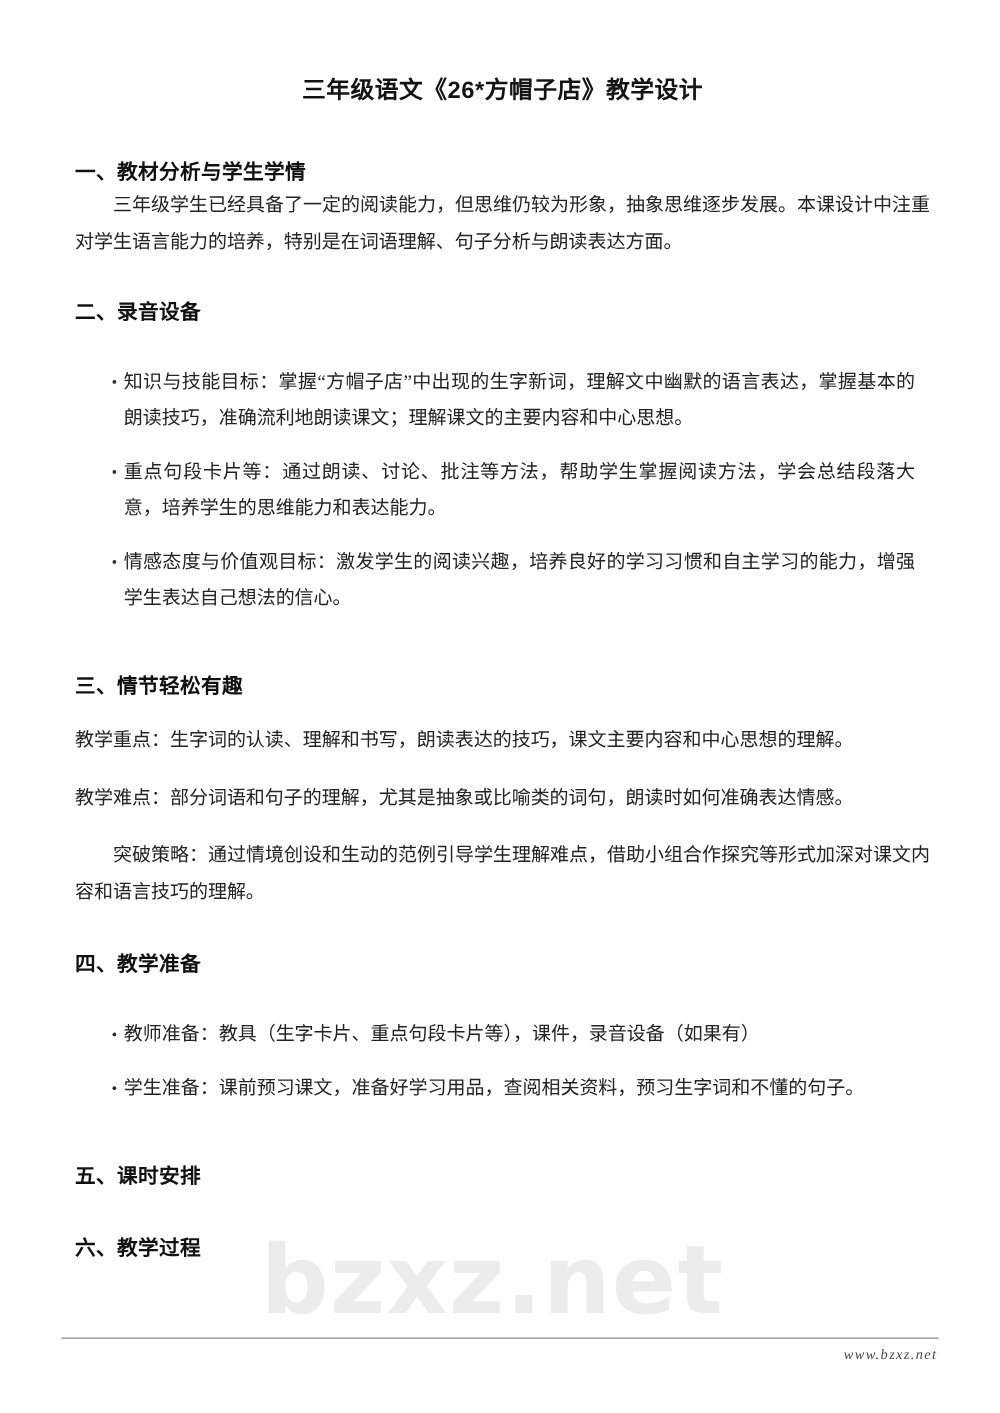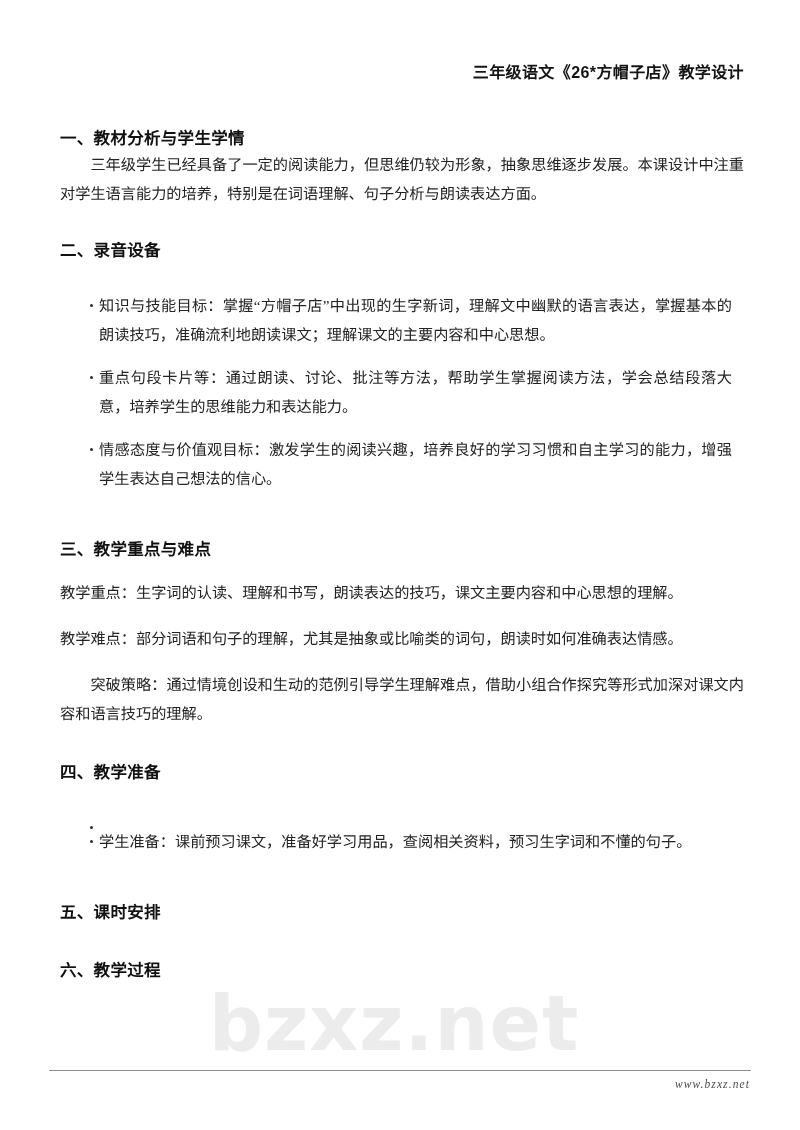--- a/index.html
+++ b/index.html
@@ -50,24 +50,24 @@
     position: absolute;
     left: 60px;
     top: 0;
     width: 684px;
     z-index: 2;
   }
 
   .doc-title {
     margin: 0;
     padding-top: 58px;
-    text-align: right;
+    text-align: center;
     font-family: "Liberation Sans", "DejaVu Sans", sans-serif;
     font-weight: 700;
-    font-size: 16px;
+    font-size: 19px;
     line-height: 30px;
     letter-spacing: 0.4px;
     color: #141414;
   }
 
   .section-heading {
     margin: 0;
     font-family: "Liberation Sans", "DejaVu Sans", sans-serif;
     font-weight: 700;
     font-size: 16.5px;
@@ -186,29 +186,30 @@
       <li>
         <span class="bullet-dot"></span>
         <span>重点句段卡片等：通过朗读、讨论、批注等方法，帮助学生掌握阅读方法，学会总结段落大意，培养学生的思维能力和表达能力。</span>
       </li>
       <li>
         <span class="bullet-dot"></span>
         <span>情感态度与价值观目标：激发学生的阅读兴趣，培养良好的学习习惯和自主学习的能力，增强学生表达自己想法的信心。</span>
       </li>
     </ul>
 
-    <h2 class="section-heading sec-3">三、教学重点与难点</h2>
+    <h2 class="section-heading sec-3">三、情节轻松有趣</h2>
     <p class="body-text after-heading gap-after">教学重点：生字词的认读、理解和书写，朗读表达的技巧，课文主要内容和中心思想的理解。</p>
     <p class="body-text gap-after">教学难点：部分词语和句子的理解，尤其是抽象或比喻类的词句，朗读时如何准确表达情感。</p>
     <p class="body-text indent">突破策略：通过情境创设和生动的范例引导学生理解难点，借助小组合作探究等形式加深对课文内容和语言技巧的理解。</p>
 
     <h2 class="section-heading sec-4">四、教学准备</h2>
     <ul class="bullets">
       <li>
         <span class="bullet-dot"></span>
+        <span>教师准备：教具（生字卡片、重点句段卡片等），课件，录音设备（如果有）</span>
       </li>
       <li>
         <span class="bullet-dot"></span>
         <span>学生准备：课前预习课文，准备好学习用品，查阅相关资料，预习生字词和不懂的句子。</span>
       </li>
     </ul>
 
     <h2 class="section-heading sec-5">五、课时安排</h2>
 
     <h2 class="section-heading sec-6">六、教学过程</h2>

